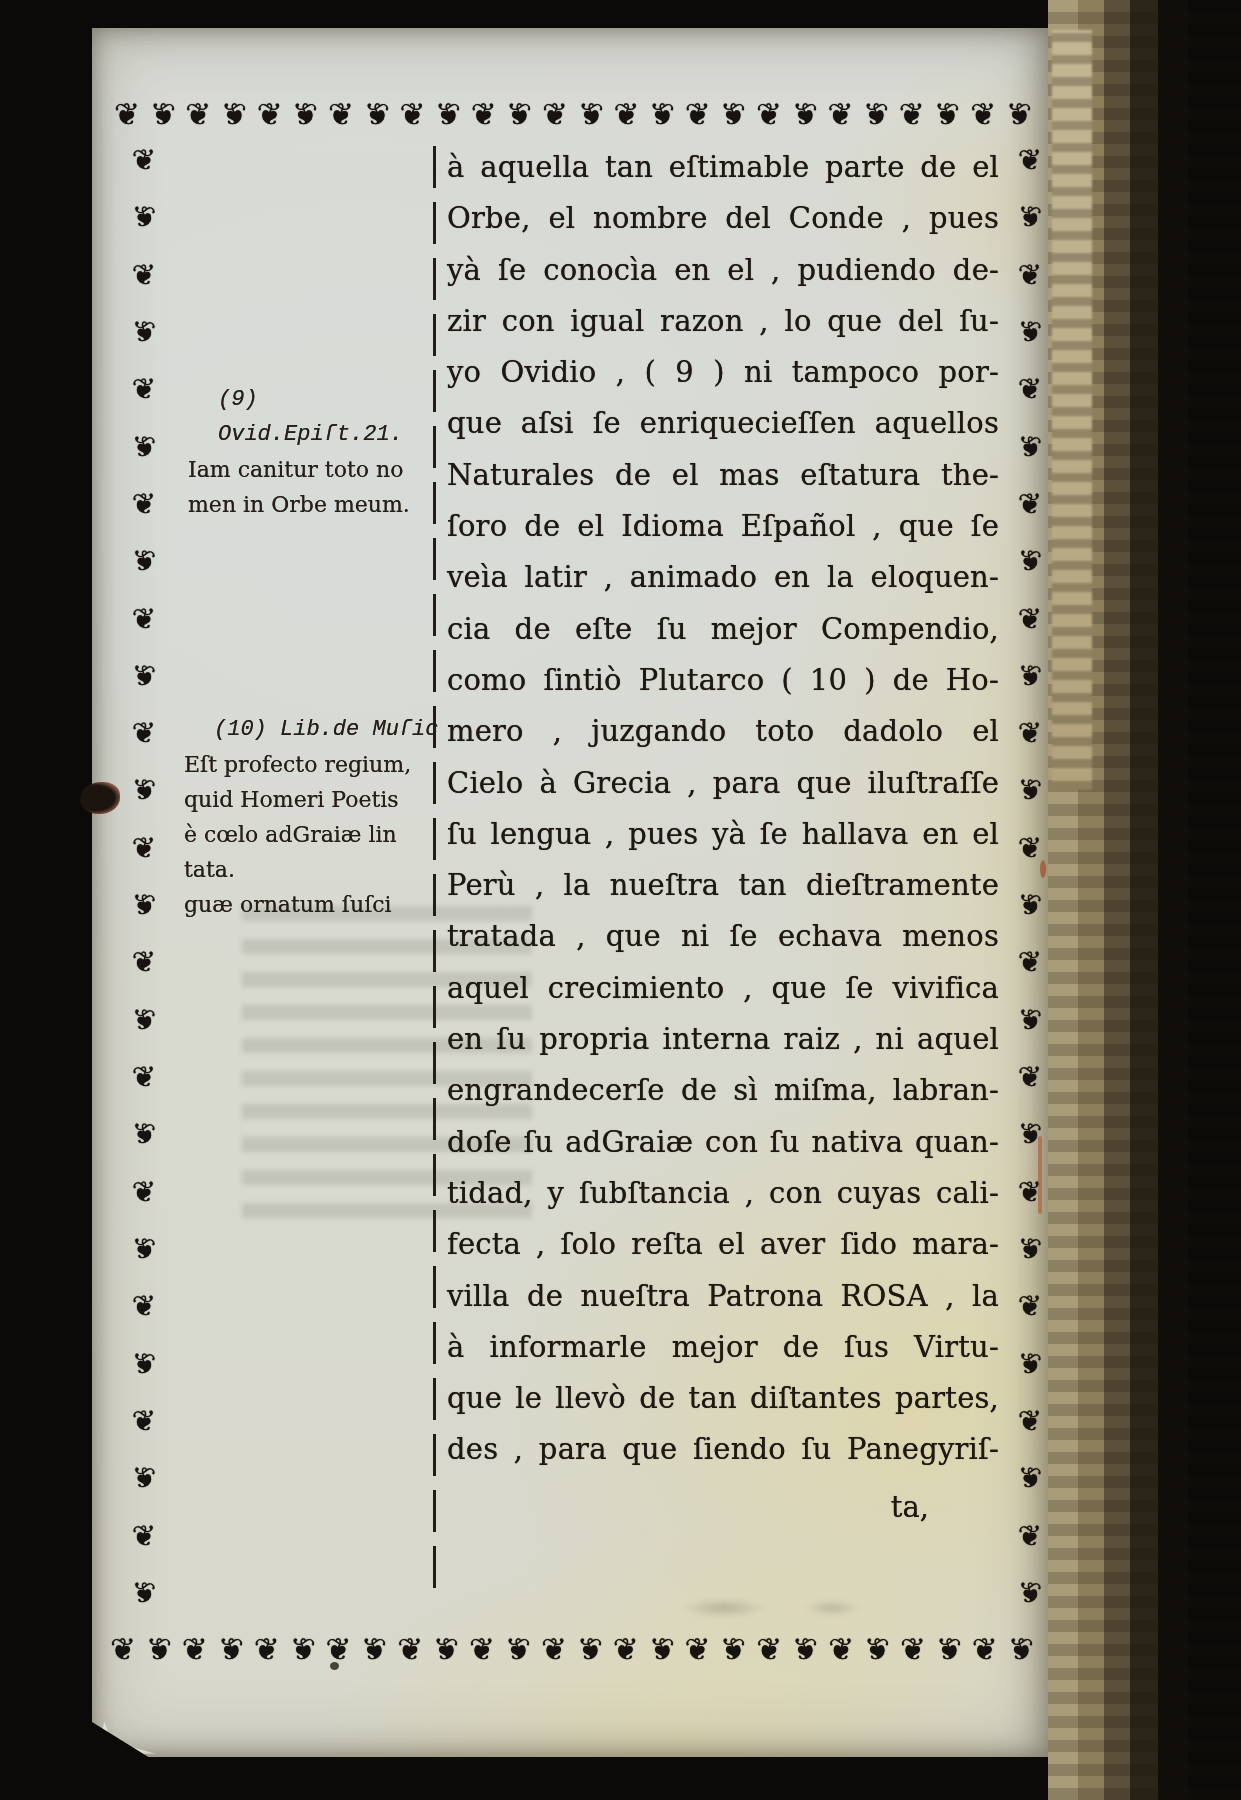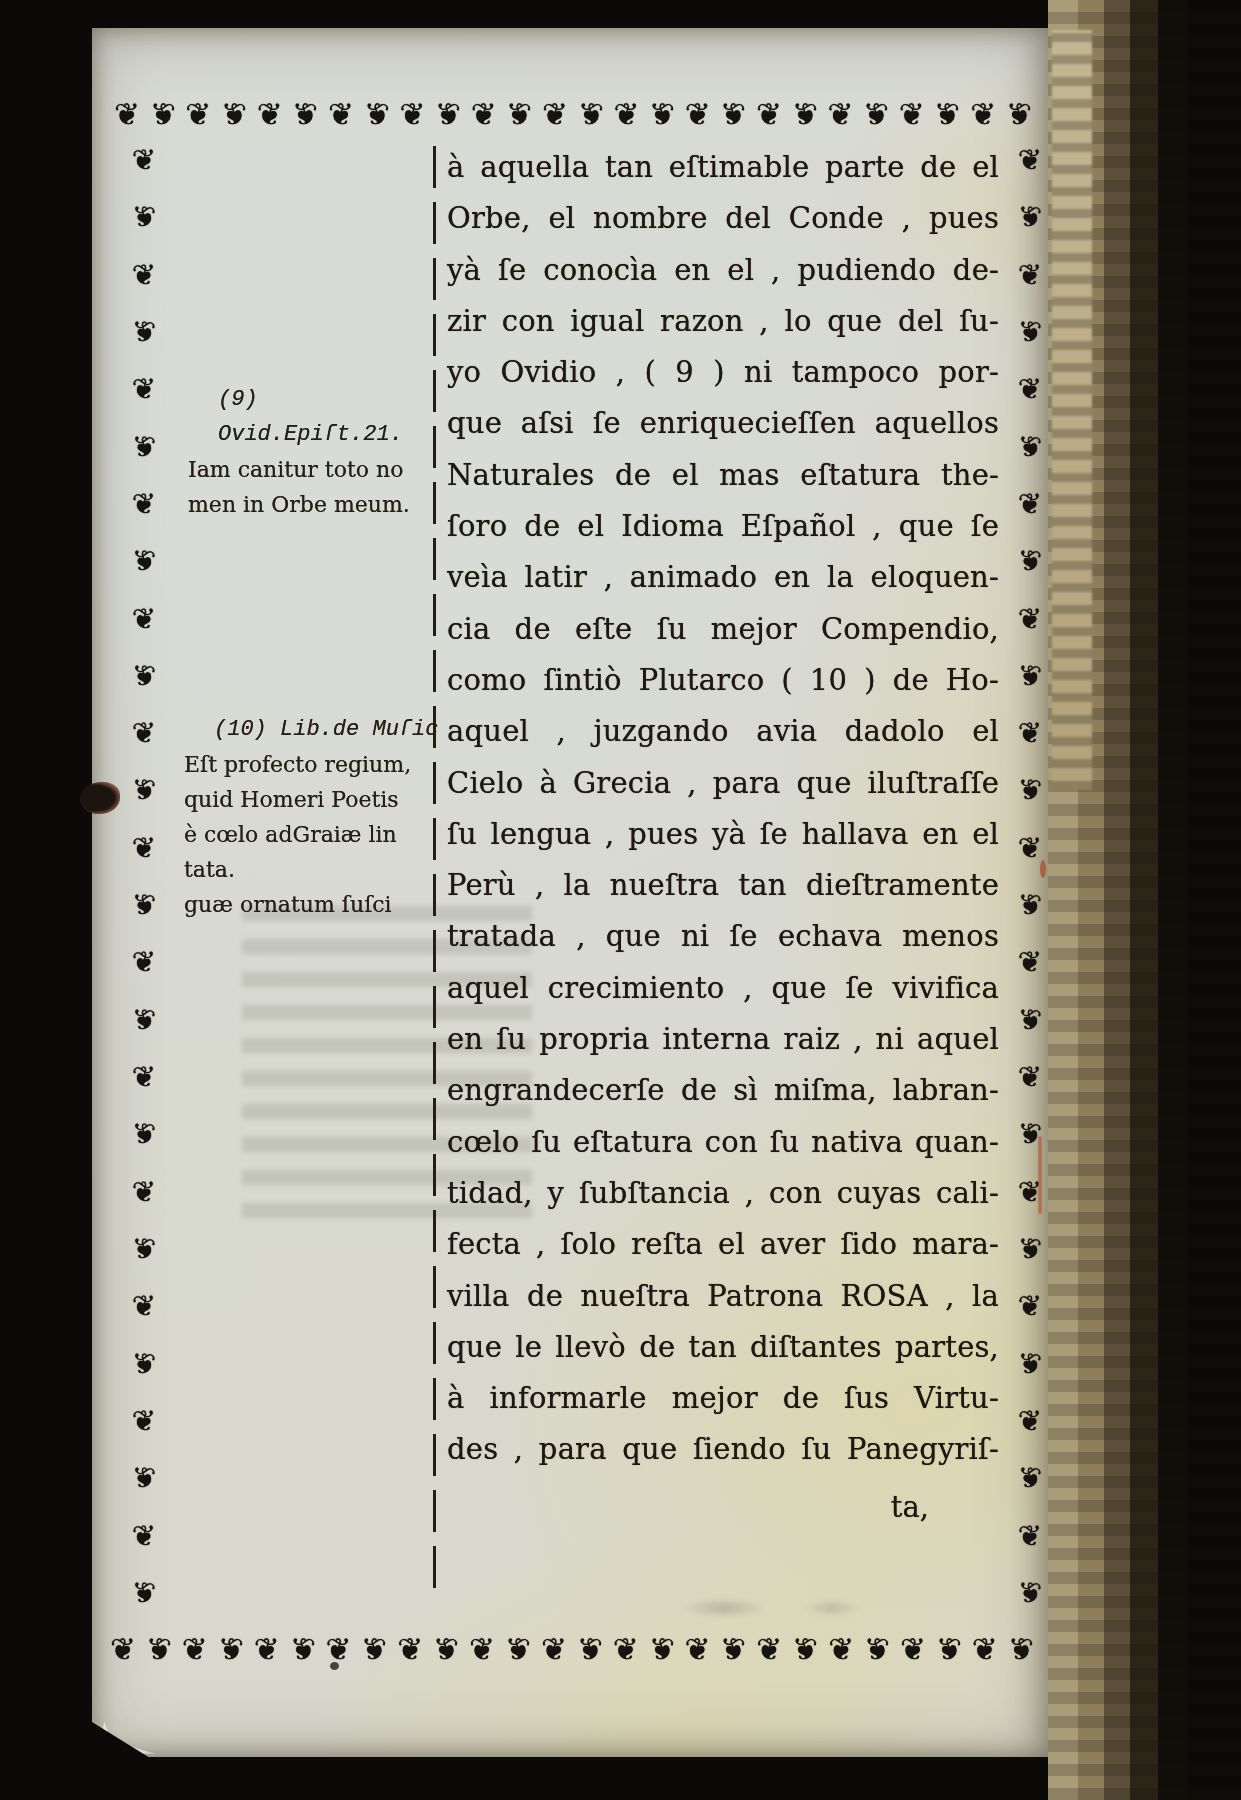--- a/index.html
+++ b/index.html
@@ -250,34 +250,34 @@
     <div class="line">Orbe, el nombre del Conde , pues</div>
     <div class="line">yà ſe conocìa en el , pudiendo de-</div>
     <div class="line">zir con igual razon , lo que del ſu-</div>
     <div class="line">yo Ovidio , ( 9 ) ni tampoco por-</div>
     <div class="line">que aſsi ſe enriquecieſſen aquellos</div>
     <div class="line">Naturales de el mas eſtatura the-</div>
     <div class="line">ſoro de el Idioma Eſpañol , que ſe</div>
     <div class="line">veìa latir , animado en la eloquen-</div>
     <div class="line">cia de eſte ſu mejor Compendio,</div>
     <div class="line">como ſintiò Plutarco ( 10 ) de Ho-</div>
-    <div class="line">aquel , juzgando avia dadolo el</div>
+    <div class="line">mero , juzgando toto dadolo el</div>
     <div class="line">Cielo à Grecia , para que iluſtraſſe</div>
     <div class="line">ſu lengua , pues yà ſe hallava en el</div>
     <div class="line">Perù , la nueſtra tan dieſtramente</div>
     <div class="line">tratada , que ni ſe echava menos</div>
     <div class="line">aquel crecimiento , que ſe vivifica</div>
     <div class="line">en ſu propria interna raiz , ni aquel</div>
     <div class="line">engrandecerſe de sì miſma, labran-</div>
-    <div class="line">cœlo ſu eſtatura con ſu nativa quan-</div>
+    <div class="line">doſe ſu adGraiæ con ſu nativa quan-</div>
     <div class="line">tidad, y ſubſtancia , con cuyas cali-</div>
     <div class="line">fecta , ſolo reſta el aver ſido mara-</div>
     <div class="line">villa de nueſtra Patrona ROSA , la</div>
+    <div class="line">à informarle mejor de ſus Virtu-</div>
     <div class="line">que le llevò de tan diſtantes partes,</div>
-    <div class="line">à informarle mejor de ſus Virtu-</div>
     <div class="line">des , para que ſiendo ſu Panegyriſ-</div>
   </div>
 
 <div class="catchword-line">ta,</div>
 
 <div class="fore-edge">
   <div class="edge-light"></div>
 </div>
 
 <div class="ink-blot"></div>

